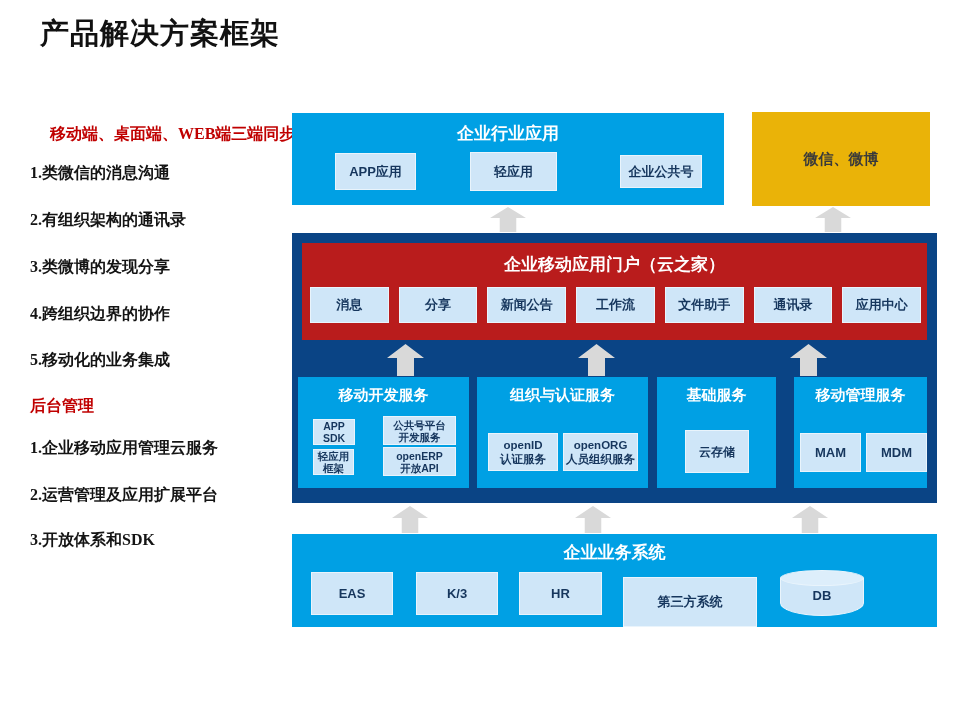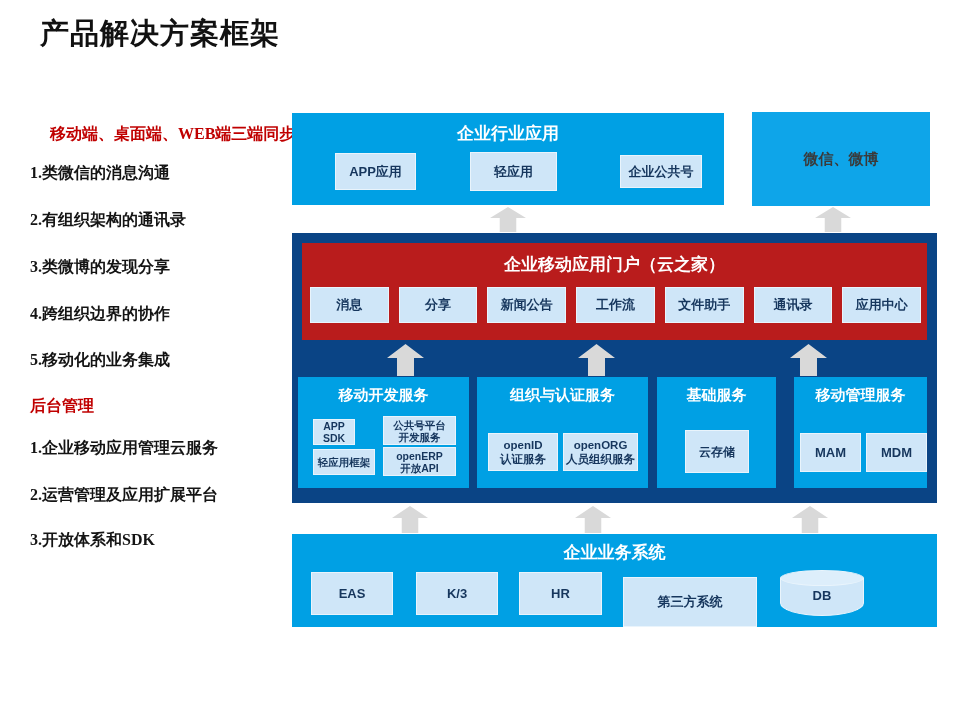--- a/index.html
+++ b/index.html
@@ -24,21 +24,21 @@
   .cyan-box{background:#00a0e4;}
   .panel-title{
     width:100%;text-align:center;color:#ffffff;font-weight:700;font-size:17px;
   }
   .light-box{
     background:#cfe6f8;border:1px solid #e9f4fc;color:#16365d;
     display:flex;align-items:center;justify-content:center;
     font-size:13px;font-weight:700;text-align:center;box-sizing:border-box;
   }
   .orange-box{
-    background:#0ea5e9;color:#3a3a3a;display:flex;align-items:center;justify-content:center;
+    background:#eab308;color:#3a3a3a;display:flex;align-items:center;justify-content:center;
     font-size:15px;font-weight:700;
   }
   .navy-box{background:#0a4485;}
   .portal-inner{background:#b91c1c;}
   .portal-items{
     position:absolute;left:8px;right:6px;top:44px;height:36px;
     display:flex;gap:10px;
   }
   .portal-items .light-box{flex:1;height:36px;}
   .svc-box{position:absolute;background:#00a0e4;top:144px;height:111px;}
@@ -117,21 +117,21 @@
 
     <div class="abs arrow-up" style="left:95px;top:111px;width:37px;height:32px;"></div>
     <div class="abs arrow-up" style="left:286px;top:111px;width:37px;height:32px;"></div>
     <div class="abs arrow-up" style="left:498px;top:111px;width:37px;height:32px;"></div>
 
     <div class="svc-box" style="left:6px;width:171px;">
       <div class="svc-title">移动开发服务</div>
       <div class="sb" style="left:15px;top:42px;width:42px;height:26px;">APP SDK</div>
       <div class="sb" style="left:85px;top:39px;width:73px;height:29px;">公共号平台
 开发服务</div>
-      <div class="sb" style="left:15px;top:72px;width:62px;height:26px;">轻应用框架</div>
+      <div class="sb" style="left:15px;top:72px;width:41px;height:26px;">轻应用框架</div>
       <div class="sb" style="left:85px;top:70px;width:73px;height:29px;">openERP
 开放API</div>
     </div>
 
     <div class="svc-box" style="left:185px;width:171px;">
       <div class="svc-title">组织与认证服务</div>
       <div class="sb" style="left:11px;top:56px;width:70px;height:38px;font-size:11.5px;line-height:14px;">openID
 认证服务</div>
       <div class="sb" style="left:86px;top:56px;width:75px;height:38px;font-size:11.5px;line-height:14px;">openORG
 人员组织服务</div>

